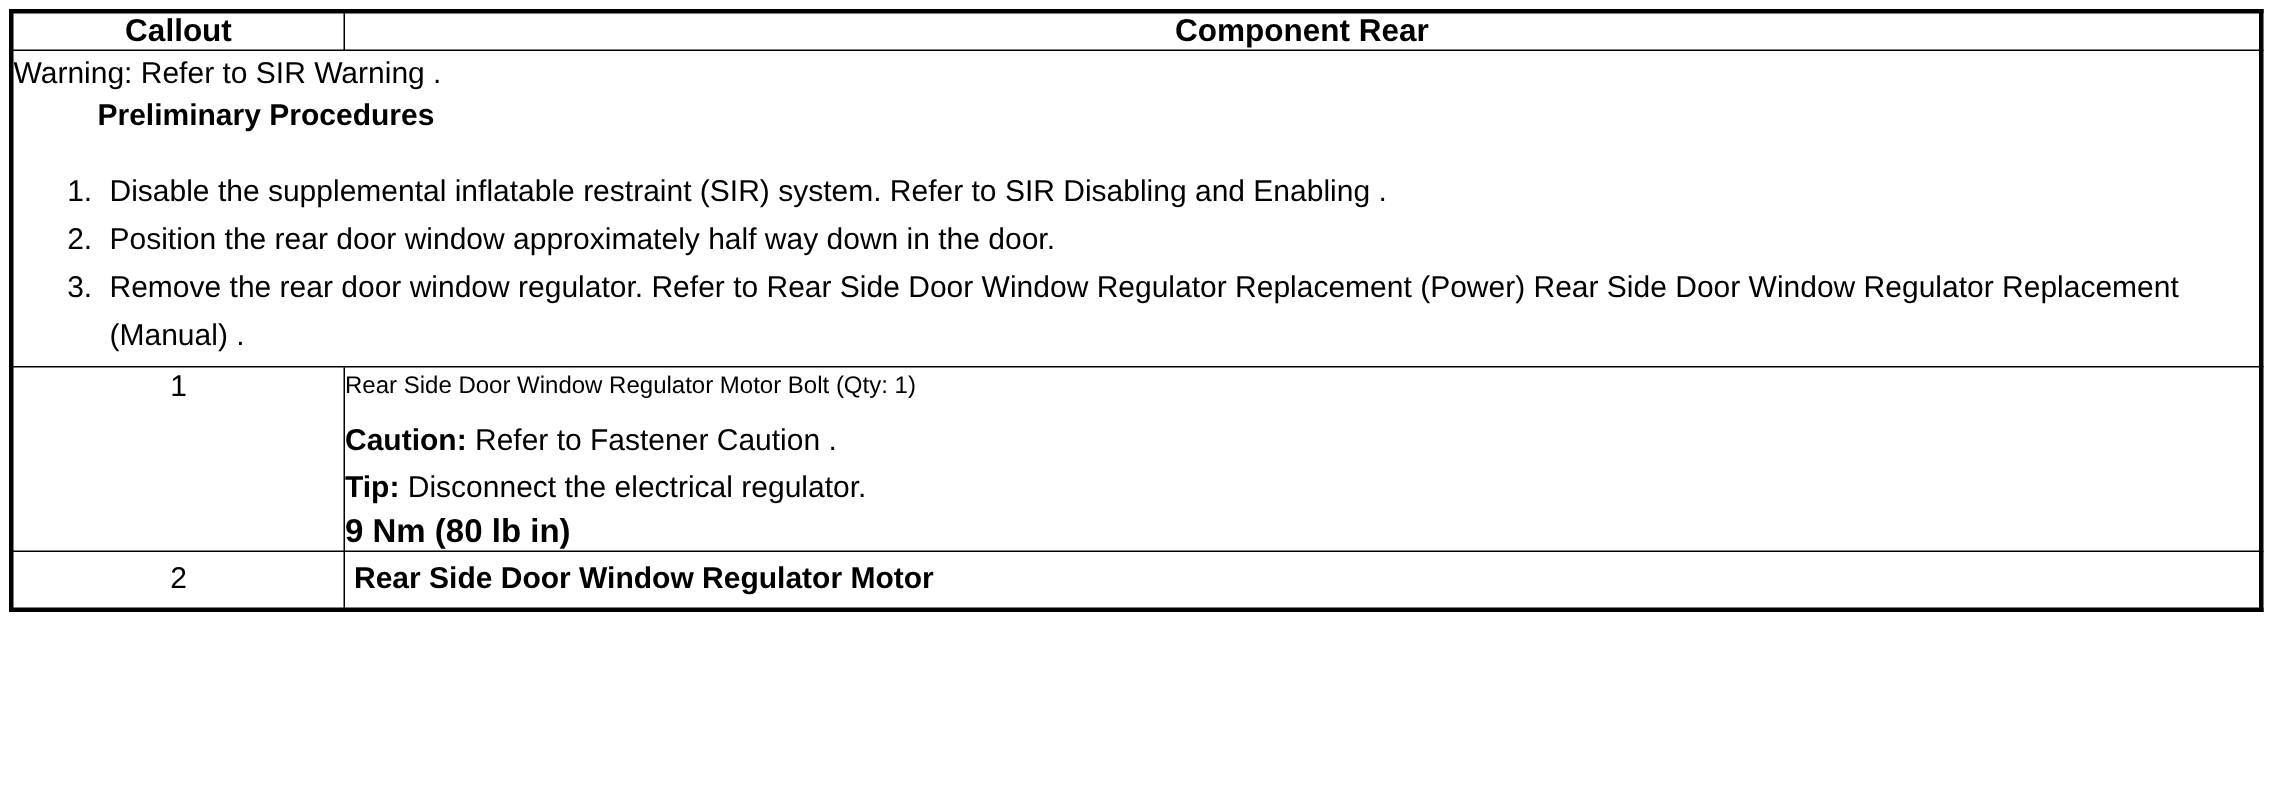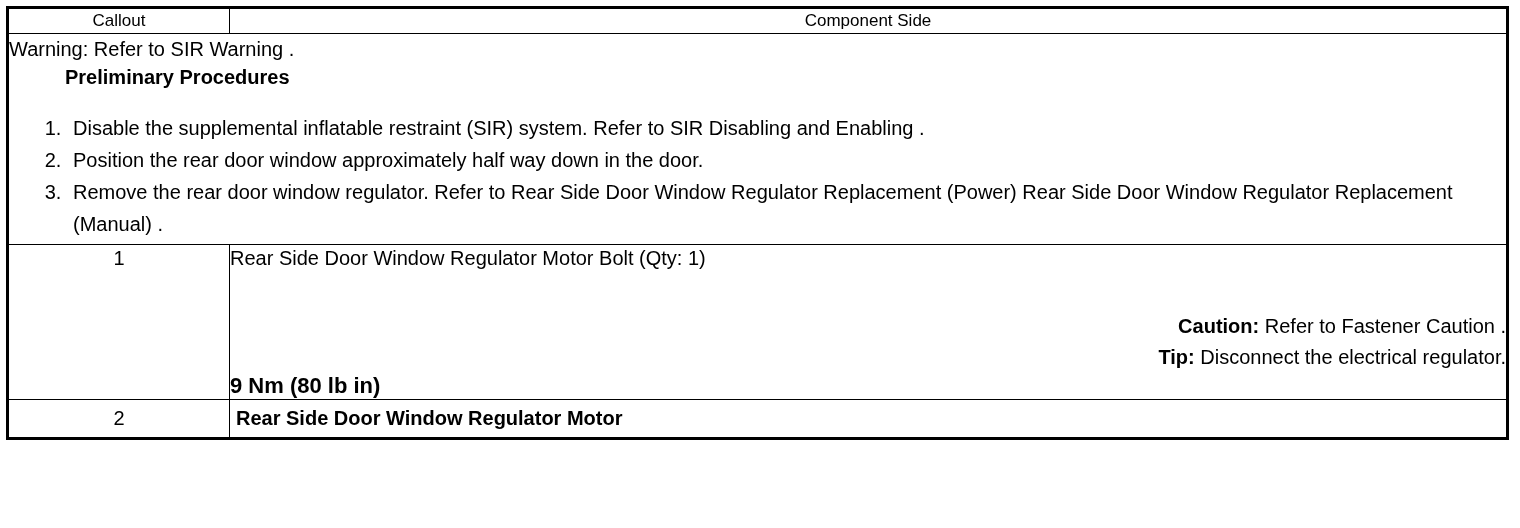--- a/index.html
+++ b/index.html
@@ -38,22 +38,22 @@
   table.component-table td {
     border: 1px solid #000000;
     vertical-align: top;
     padding: 0;
   }
 
   
   .th-callout,
   .th-name {
     text-align: center;
-    font-weight: normal;
-    font-size: 17px;
+    font-weight: bold;
+    font-size: 21px;
     line-height: 24px;
     padding: 9px 4px 10px 4px;
     border-bottom: 3px solid #000000;
   }
 
   
   .warning-cell {
     padding: 7px 10px 10px 4px;
     font-size: 20px;
     line-height: 26px;
@@ -97,26 +97,25 @@
   .name-cell {
     padding: 10px 10px 12px 6px;
     font-size: 20px;
     line-height: 26px;
   }
   .name-cell.row-two {
     padding: 5px 10px 6px 6px;
     font-weight: bold;
   }
   .desc-title {
-    font-size: 20px;
+    font-size: 16px;
     line-height: 26px;
   }
   .desc-note-group {
-    margin-top: 40px;
-    text-align: right;
+    margin-top: 8px;
   }
   .desc-note {
     font-size: 20px;
     line-height: 31px;
   }
   .desc-note b { font-weight: bold; }
   .desc-torque {
     font-weight: bold;
     font-size: 22px;
     line-height: 26px;
@@ -129,21 +128,21 @@
 
   <table class="component-table">
     <colgroup>
       <col class="col-callout">
       <col class="col-name">
     </colgroup>
 
     <thead>
       <tr>
         <th class="th-callout">Callout</th>
-        <th class="th-name">Component Side</th>
+        <th class="th-name">Component Rear</th>
       </tr>
     </thead>
 
     <tbody>
 
       <tr>
         <td class="warning-cell" colspan="2">
 
           <div class="warning-line">Warning: Refer to SIR Warning .</div>
 

